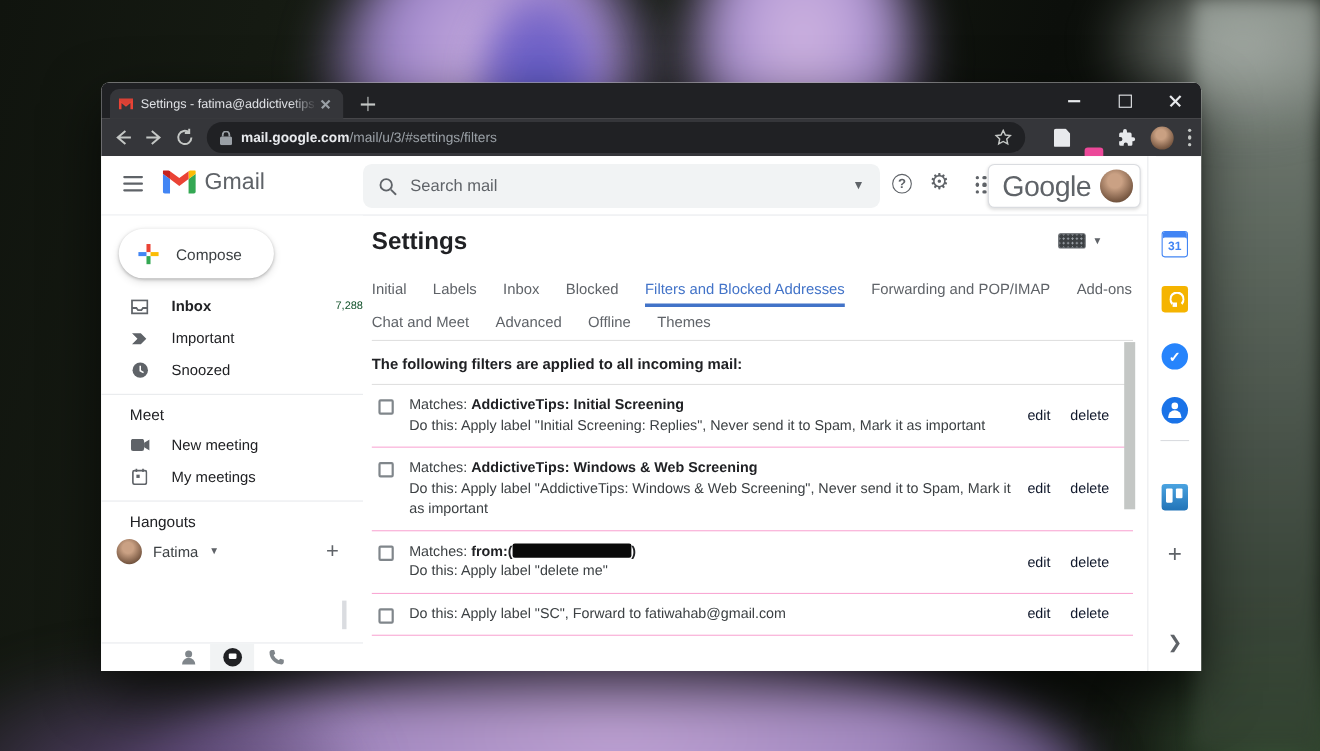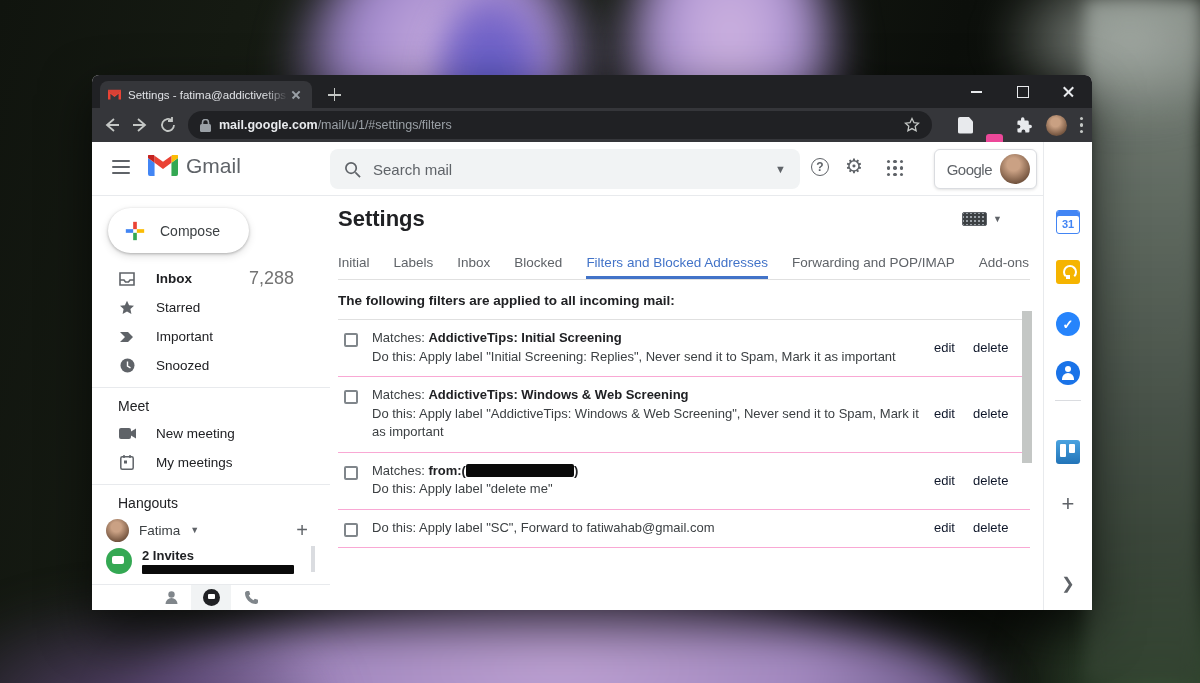--- a/index.html
+++ b/index.html
@@ -64,32 +64,32 @@
   .searchbox { position:absolute; left:238px; top:7px; width:470px; height:40px; background:#f1f3f4; border-radius:8px; display:flex; align-items:center; padding:0 14px; }
   .searchbox input { border:none; outline:none; background:transparent; flex:1; font-size:15px; color:#202124; margin-left:12px; font-family:"Liberation Sans",sans-serif; }
   .searchbox input::placeholder { color:#5f6368; }
   .sb-caret { color:#5f6368; font-size:11px; }
   .hdr-ic { position:absolute; top:16px; width:22px; height:22px; color:#5f6368; }
   .help-ic { border:1.8px solid #5f6368; border-radius:50%; width:18px; height:18px; font-size:12px; font-weight:bold; display:flex; align-items:center; justify-content:center; }
   .gear-ic { font-size:20px; line-height:20px; }
   .grid9 { width:16px; height:16px; display:grid; grid-template-columns:repeat(3,1fr); gap:3px; }
   .grid9 i { width:3.4px; height:3.4px; background:#5f6368; border-radius:50%; }
   .google-pill { position:absolute; right:14px; top:7px; height:40px; background:#fff; border:1px solid #dadce0; border-radius:6px; box-shadow:0 1px 3px rgba(0,0,0,.12); display:flex; align-items:center; padding:0 6px 0 12px; gap:8px; }
-  .google-word { font-size:15px; color:#5f6368; letter-spacing:-.5px; }
+  .google-word { font-size:26px; color:#5f6368; letter-spacing:-.5px; }
   .pill-avatar { width:30px; height:30px; border-radius:50%; background:radial-gradient(circle at 45% 35%, #caa184 25%, #7a5a44 70%, #483528); }
 
   
   .sidebar { position:absolute; left:0; top:54px; width:238px; height:414px; background:#fff; overflow:hidden; }
   .compose { position:absolute; left:16px; top:12px; width:141px; height:45px; border-radius:24px; background:#fff; box-shadow:0 1px 3px rgba(0,0,0,.25), 0 3px 8px rgba(0,0,0,.12); display:flex; align-items:center; padding-left:16px; gap:14px; cursor:pointer; }
   .compose-label { font-size:14px; color:#3c4043; font-weight:500; }
   .nav { position:absolute; left:0; top:68px; width:100%; }
   .nav-row { height:29px; display:flex; align-items:center; padding-left:26px; gap:20px; font-size:13.5px; color:#202124; border-radius:0 16px 16px 0; cursor:pointer; }
   .nav-row .lbl { flex:1; }
   .nav-row.bold .lbl { font-weight:bold; }
-  .nav-count { font-size:18px; color:#737373; margin-right:36px; }
+  .nav-count { font-size:10px; color:#14532d; }
   .side-div { border-top:1px solid #e8eaed; margin:7px 0 0 0; }
   .sec-head { height:26px; display:flex; align-items:center; padding-left:26px; font-size:14px; font-weight:500; color:#202124; margin-top:5px; }
   .s-ic { width:18px; height:18px; flex:none; display:flex; align-items:center; justify-content:center; color:#5f6368; }
   .fatima-row { height:28px; display:flex; align-items:center; padding:0 22px 0 14px; gap:10px; cursor:pointer; }
   .fatima-av { width:23px; height:23px; border-radius:50%; background:radial-gradient(circle at 45% 35%, #caa184 25%, #7a5a44 70%, #483528); }
   .fatima-name { font-size:13.5px; color:#3c4043; }
   .fatima-caret { font-size:9px; color:#5f6368; }
   .fatima-plus { margin-left:auto; font-size:20px; color:#5f6368; font-weight:300; cursor:pointer; }
   .invites { position:absolute; left:0; top:348px; width:100%; height:40px; display:flex; align-items:flex-start; padding:4px 0 0 14px; gap:10px; cursor:pointer; }
   .invites-ic { width:26px; height:26px; border-radius:50%; background:#34a853; position:relative; flex:none; }
@@ -184,21 +184,21 @@
       </svg>
     <svg class="nav-ic" style="left:66px" viewBox="0 0 20 20">
         <path d="M16 10 a6 6 0 1 1 -2-4.5 M14 2 v4 h-4"></path>
       </svg>
     <div class="omnibox">
       <svg width="11" height="13" viewBox="0 0 11 13">
         <rect x="0" y="5" width="11" height="8" rx="1.5" fill="#9aa0a6"></rect>
         <path d="M2.5 5 V3.5 a3 3 0 0 1 6 0 V5" fill="none" stroke="#9aa0a6" stroke-width="1.6"></path>
       </svg>
       <span class="omni-host">mail.google.com</span>
-        <span class="omni-path">/mail/u/1/#settings/filters</span>
+        <span class="omni-path">/mail/u/3/#settings/filters</span>
       <svg class="omni-star" width="16" height="16" viewBox="0 0 16 16">
         <path d="M8 1.5 l2 4.2 4.5.5 -3.3 3.1 .9 4.5 L8 11.6 3.9 13.8 4.8 9.3 1.5 6.2 6 5.7z" fill="none" stroke="#c4c7c5" stroke-width="1.3"></path>
       </svg>
     </div>
     <div class="toolbar-right">
       <div class="ext-note"></div>
       <div class="ext-off">
         <span class="off-badge">Off</span>
       </div>
       <svg class="ext-puzzle" viewBox="0 0 24 24">
@@ -270,28 +270,20 @@
       </div>
       <div class="nav">
         <div class="nav-row bold">
           <span class="s-ic">
             <svg width="16" height="14" viewBox="0 0 16 14">
                 <path d="M1 1 h14 v12 h-14z M1 8 h4 l1.5 2 h3 L11 8 h4" fill="none" stroke="#5f6368" stroke-width="1.6"></path>
               </svg>
           </span>
           <span class="lbl">Inbox</span>
           <span class="nav-count">7,288</span>
-        </div>
-        <div class="nav-row">
-          <span class="s-ic">
-            <svg width="16" height="15" viewBox="0 0 16 15">
-                <path d="M8 .8 l2.1 4.4 4.9.6 -3.6 3.3 1 4.8 L8 11.5 3.6 13.9 4.6 9.1 1 5.8 5.9 5.2z" fill="#5f6368"></path>
-              </svg>
-          </span>
-          <span class="lbl">Starred</span>
         </div>
         <div class="nav-row">
           <span class="s-ic">
             <svg width="16" height="12" viewBox="0 0 16 12">
                 <path d="M1 1 h8 l5 5 -5 5 h-8 l5-5z" fill="#5f6368"></path>
               </svg>
           </span>
           <span class="lbl">Important</span>
         </div>
         <div class="nav-row">
@@ -326,27 +318,20 @@
         </div>
         <div class="side-div"></div>
         <div class="sec-head">Hangouts</div>
         <div class="fatima-row">
           <div class="fatima-av"></div>
           <span class="fatima-name">Fatima</span>
           <span class="fatima-caret">▼</span>
           <span class="fatima-plus">+</span>
         </div>
       </div>
-      <div class="invites">
-        <div class="invites-ic"></div>
-        <div>
-          <div class="invites-title">2 Invites</div>
-          <div class="invites-redact"></div>
-        </div>
-      </div>
       <div class="mini-scroll"></div>
       <div class="side-bottom">
         <div class="sb-btn">
           <svg width="15" height="15" viewBox="0 0 15 15">
               <circle cx="7.5" cy="4.5" r="3.2" fill="#80868b"></circle>
               <path d="M1.5 14 a6 6 0 0 1 12 0z" fill="#80868b"></path>
             </svg>
         </div>
         <div class="sb-btn active">
           <div class="hang-circle"></div>
@@ -368,20 +353,26 @@
       <div class="tabs">
         <div class="tabs-row">
           <span class="tab-item">Initial</span>
           <span class="tab-item">Labels</span>
           <span class="tab-item">Inbox</span>
           <span class="tab-item">Blocked</span>
           <span class="tab-item active">Filters and Blocked Addresses</span>
           <span class="tab-item">Forwarding and POP/IMAP</span>
           <span class="tab-item">Add-ons</span>
         </div>
+        <div class="tabs-row">
+          <span class="tab-item">Chat and Meet</span>
+          <span class="tab-item">Advanced</span>
+          <span class="tab-item">Offline</span>
+          <span class="tab-item">Themes</span>
+        </div>
       </div>
       <div class="filters-head">The following filters are applied to all incoming mail:</div>
 
       <div class="f-row">
         <div class="cb"></div>
         <div class="f-text">
           <div><span>Matches:</span> <b>AddictiveTips: Initial Screening</b></div>
           <div><span>Do this:</span> <span>Apply label "Initial Screening: Replies", Never send it to Spam, Mark it as important</span></div>
         </div>
         <div class="f-actions">

